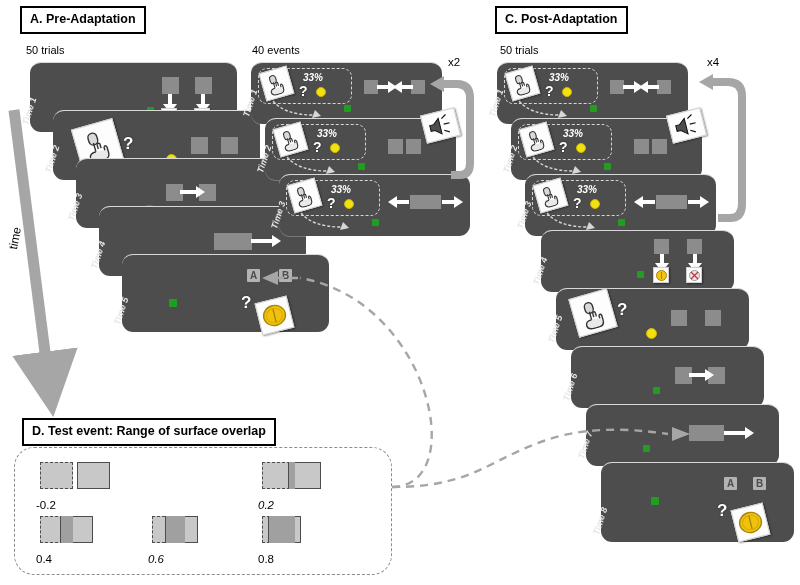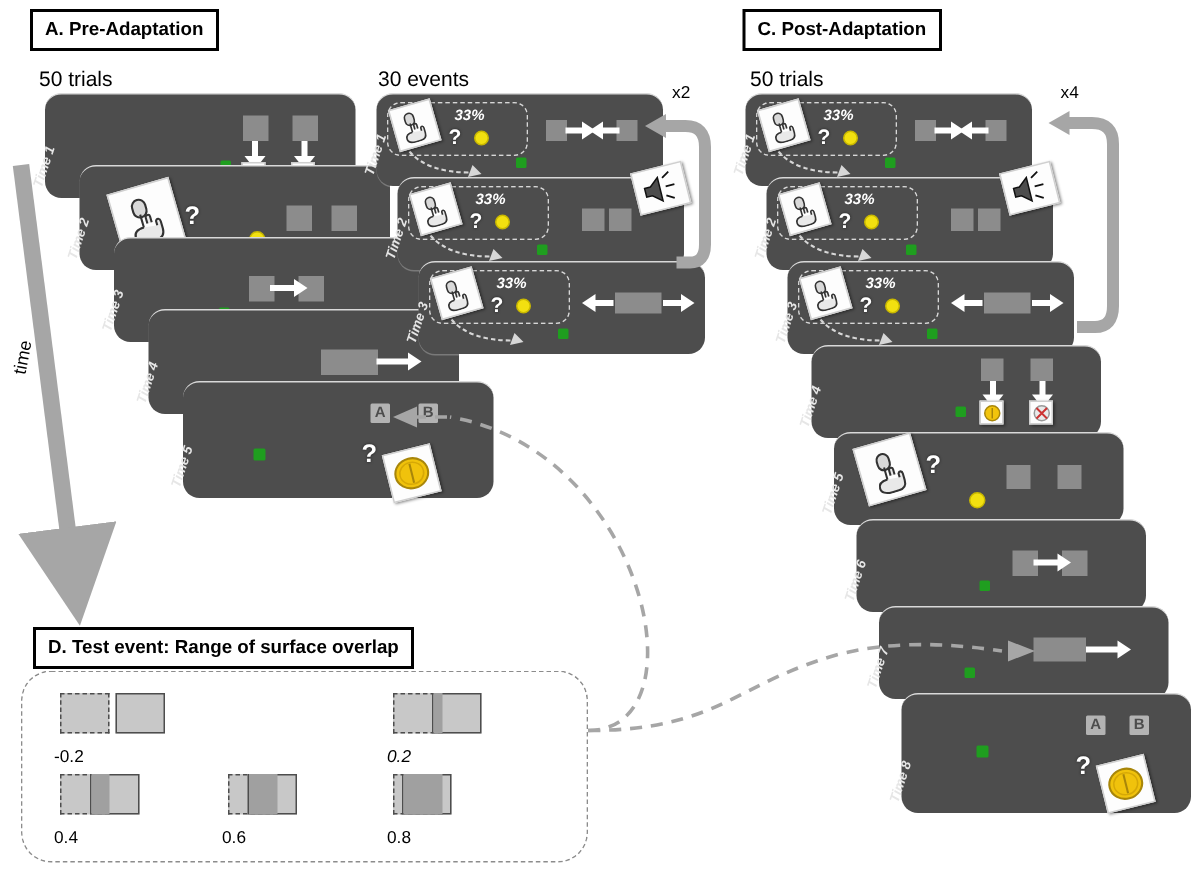--- a/index.html
+++ b/index.html
@@ -21,21 +21,21 @@
     border:2.5px solid #000;
     font-size:12.5px;
     font-weight:bold;
     line-height:1;
     padding:5px 8px 6px 8px;
     white-space:nowrap;
     z-index:40;
   }
   .section-count {
     position:absolute;
-    font-size:14px;
+    font-size:11px;
     z-index:40;
     white-space:nowrap;
   }
   .rep-label {
     position:absolute;
     font-size:11.5px;
     z-index:41;
     white-space:nowrap;
   }
 
@@ -230,21 +230,21 @@
     <div class="qmark" style="left:119px; top:39px;">?</div>
     <div class="card" style="left:136px; top:44px; width:33px; height:33px; transform:rotate(-14deg);">
       <svg width="27" height="27" viewBox="0 0 27 27">
         <ellipse cx="13.5" cy="13.5" rx="11" ry="10" fill="#f0c20c" stroke="#a8860a" stroke-width="1.4"></ellipse>
         <ellipse cx="13.5" cy="13.5" rx="8" ry="7.3" fill="none" stroke="#d6a806" stroke-width="1"></ellipse>
         <path d="M13.5 7 L13.5 20" stroke="#a8860a" stroke-width="1.4"></path>
       </svg>
     </div>
   </div>
 
-  <div class="section-count" style="left:252px; top:44px;">30 events</div>
+  <div class="section-count" style="left:252px; top:44px;">40 events</div>
   <div class="rep-label" style="left:448px; top:56px;">x2</div>
 
   <svg class="overlay above">
     <path d="M451,175 L460,175 Q470,175 470,163 L470,98 Q470,84 457,84 L443,84" fill="none" stroke="#a6a6a6" stroke-width="8" stroke-linecap="butt"></path>
     <path d="M444,76 L430,84 L444,92 z" fill="#a6a6a6"></path>
   </svg>
 
   <div class="slide" style="left:251px; top:62px; width:191px; height:62px;">
     <div class="tlabel">Time 1</div>
     <div class="bubble" style="left:7px; top:5px; width:94px; height:36px;"></div>
@@ -497,21 +497,21 @@
 
   <div class="ov-item" style="left:36px; top:516px; width:78px;">
     <div class="ov-stack">
       <div class="ov-a" style="left:4px;  width:33px; height:27px;"></div>
       <div class="ov-b" style="left:24px; width:33px; height:27px;"></div>
       <div class="ov-ovl" style="left:25px; width:12px; height:27px;"></div>
     </div>
     <div class="ov-val">0.4</div>
   </div>
 
-  <div class="ov-item" style="left:148px; top:516px; width:78px;">
+  <div class="ov-item" style="left:148px; top:516px; width:78px;font-style:italic;">
     <div class="ov-stack">
       <div class="ov-a" style="left:4px;  width:33px; height:27px;"></div>
       <div class="ov-b" style="left:17px; width:33px; height:27px;"></div>
       <div class="ov-ovl" style="left:18px; width:19px; height:27px;"></div>
     </div>
     <div class="ov-val">0.6</div>
   </div>
 
   <div class="ov-item" style="left:258px; top:516px; width:78px;">
     <div class="ov-stack">

